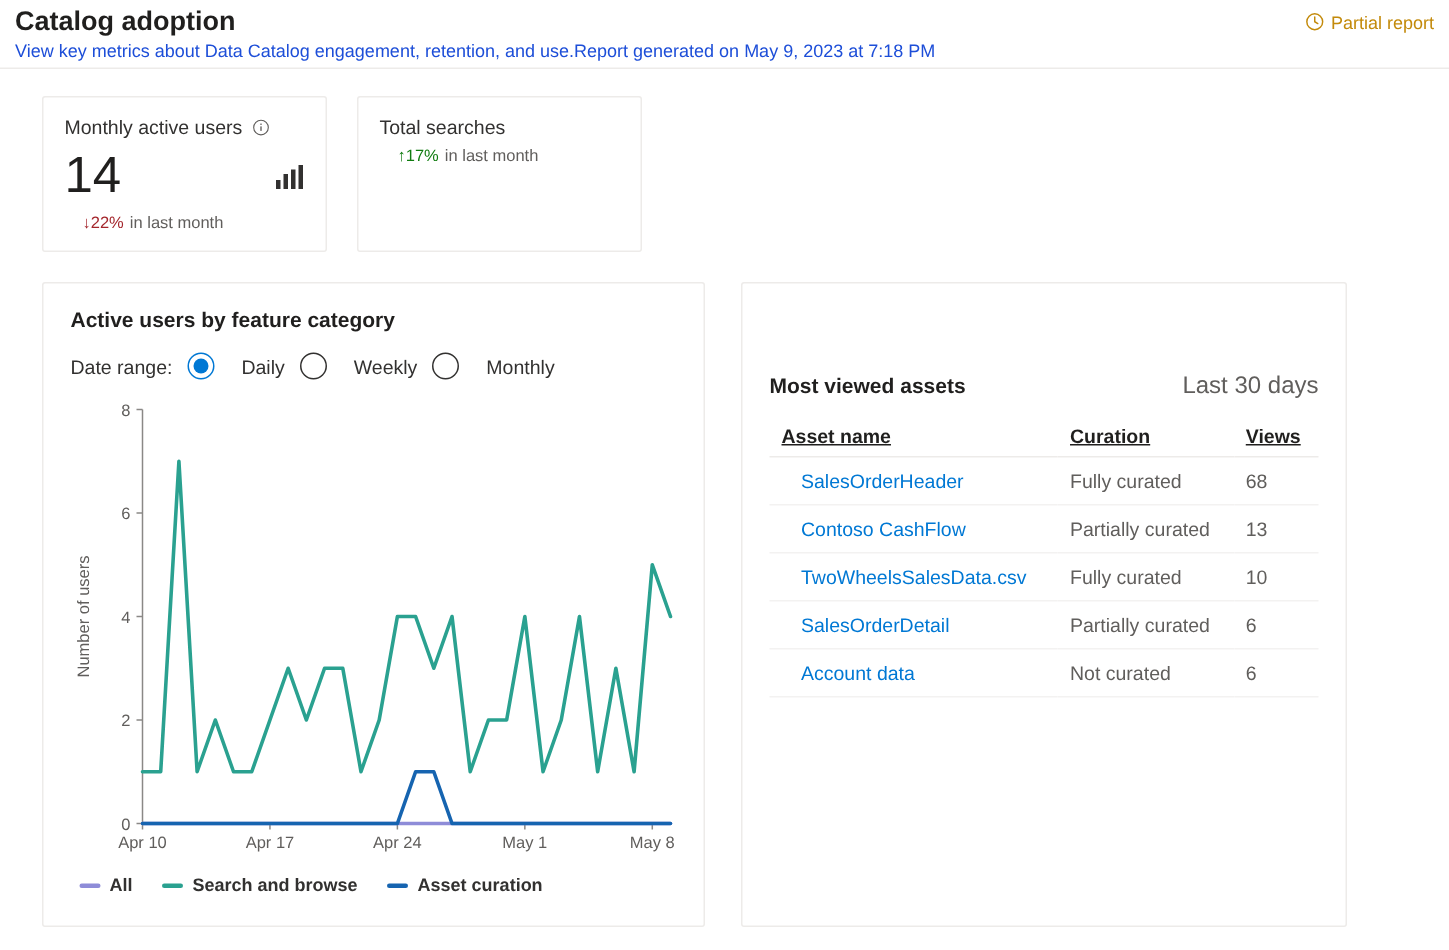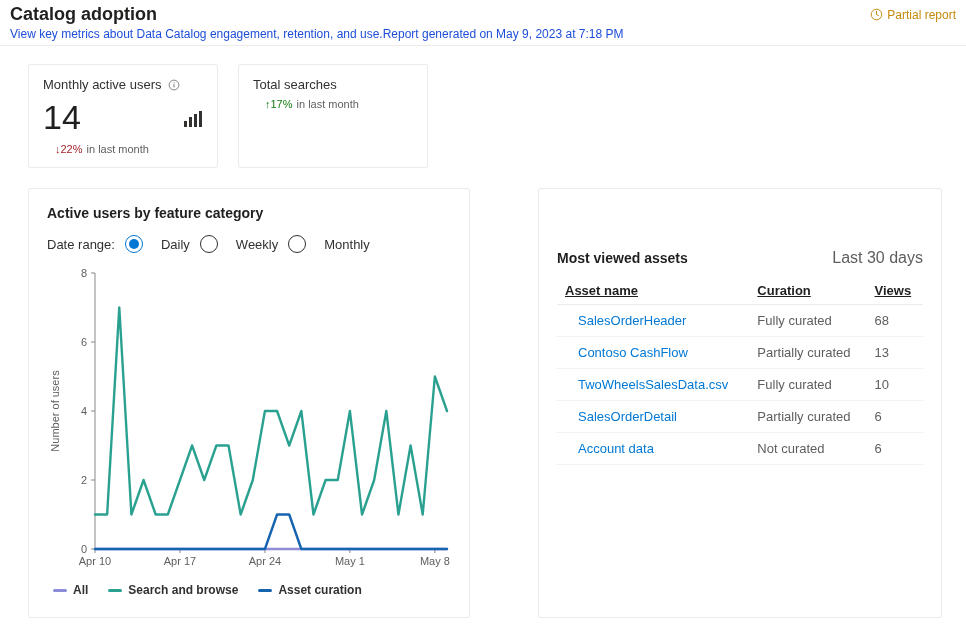--- a/index.html
+++ b/index.html
@@ -15,21 +15,21 @@
   .kpi-row { display: flex; gap: 20px; margin-bottom: 20px; }
   .kpi-card { border: 1px solid #edebe9; border-radius: 2px; width: 190px; padding: 12px 14px; background: #fff; }
   .kpi-title { font-size: 13px; color: #323130; display: flex; align-items: center; gap: 6px; }
   .kpi-value-row { display: flex; justify-content: space-between; align-items: baseline; margin-top: 6px; }
   .kpi-value { font-size: 34px; font-weight: 400; color: #201f1e; }
   .kpi-delta { font-size: 11px; margin-top: 6px; margin-left: 12px; }
   .delta-down { color: #a4262c; }
   .delta-up { color: #107c10; }
   .delta-suffix { color: #605e5c; margin-left: 4px; }
 
-  .panels { display: flex; gap: 24px; justify-content: space-between; }
+  .panels { display: flex; gap: 24px; }
   .panel { border: 1px solid #edebe9; border-radius: 2px; padding: 16px 18px; background: #fff; }
   .panel-chart { width: 442px; height: 430px; }
   .panel-assets { width: 404px; height: 430px; }
   .panel-title { font-size: 14px; font-weight: 600; margin-bottom: 14px; color: #201f1e; }
 
   .date-range { display: flex; align-items: center; gap: 10px; font-size: 13px; color: #323130; margin-bottom: 10px; }
   .radio { display: inline-flex; align-items: center; gap: 18px; cursor: pointer; }
   .radio-outer { width: 18px; height: 18px; border: 1px solid #323130; border-radius: 50%; display: inline-flex; align-items: center; justify-content: center; }
   .radio-outer.selected { border-color: #0078d4; }
   .radio-inner { width: 10px; height: 10px; border-radius: 50%; background: #0078d4; }

